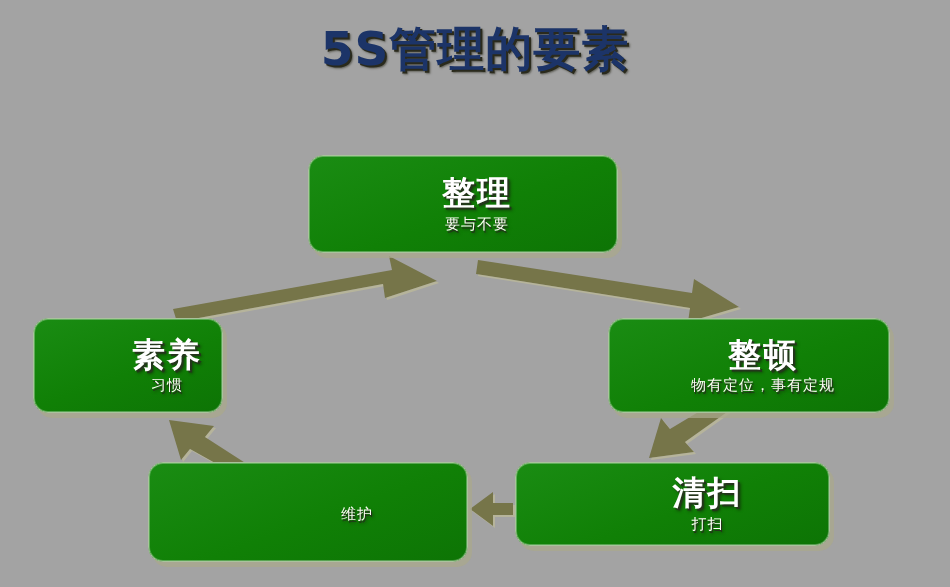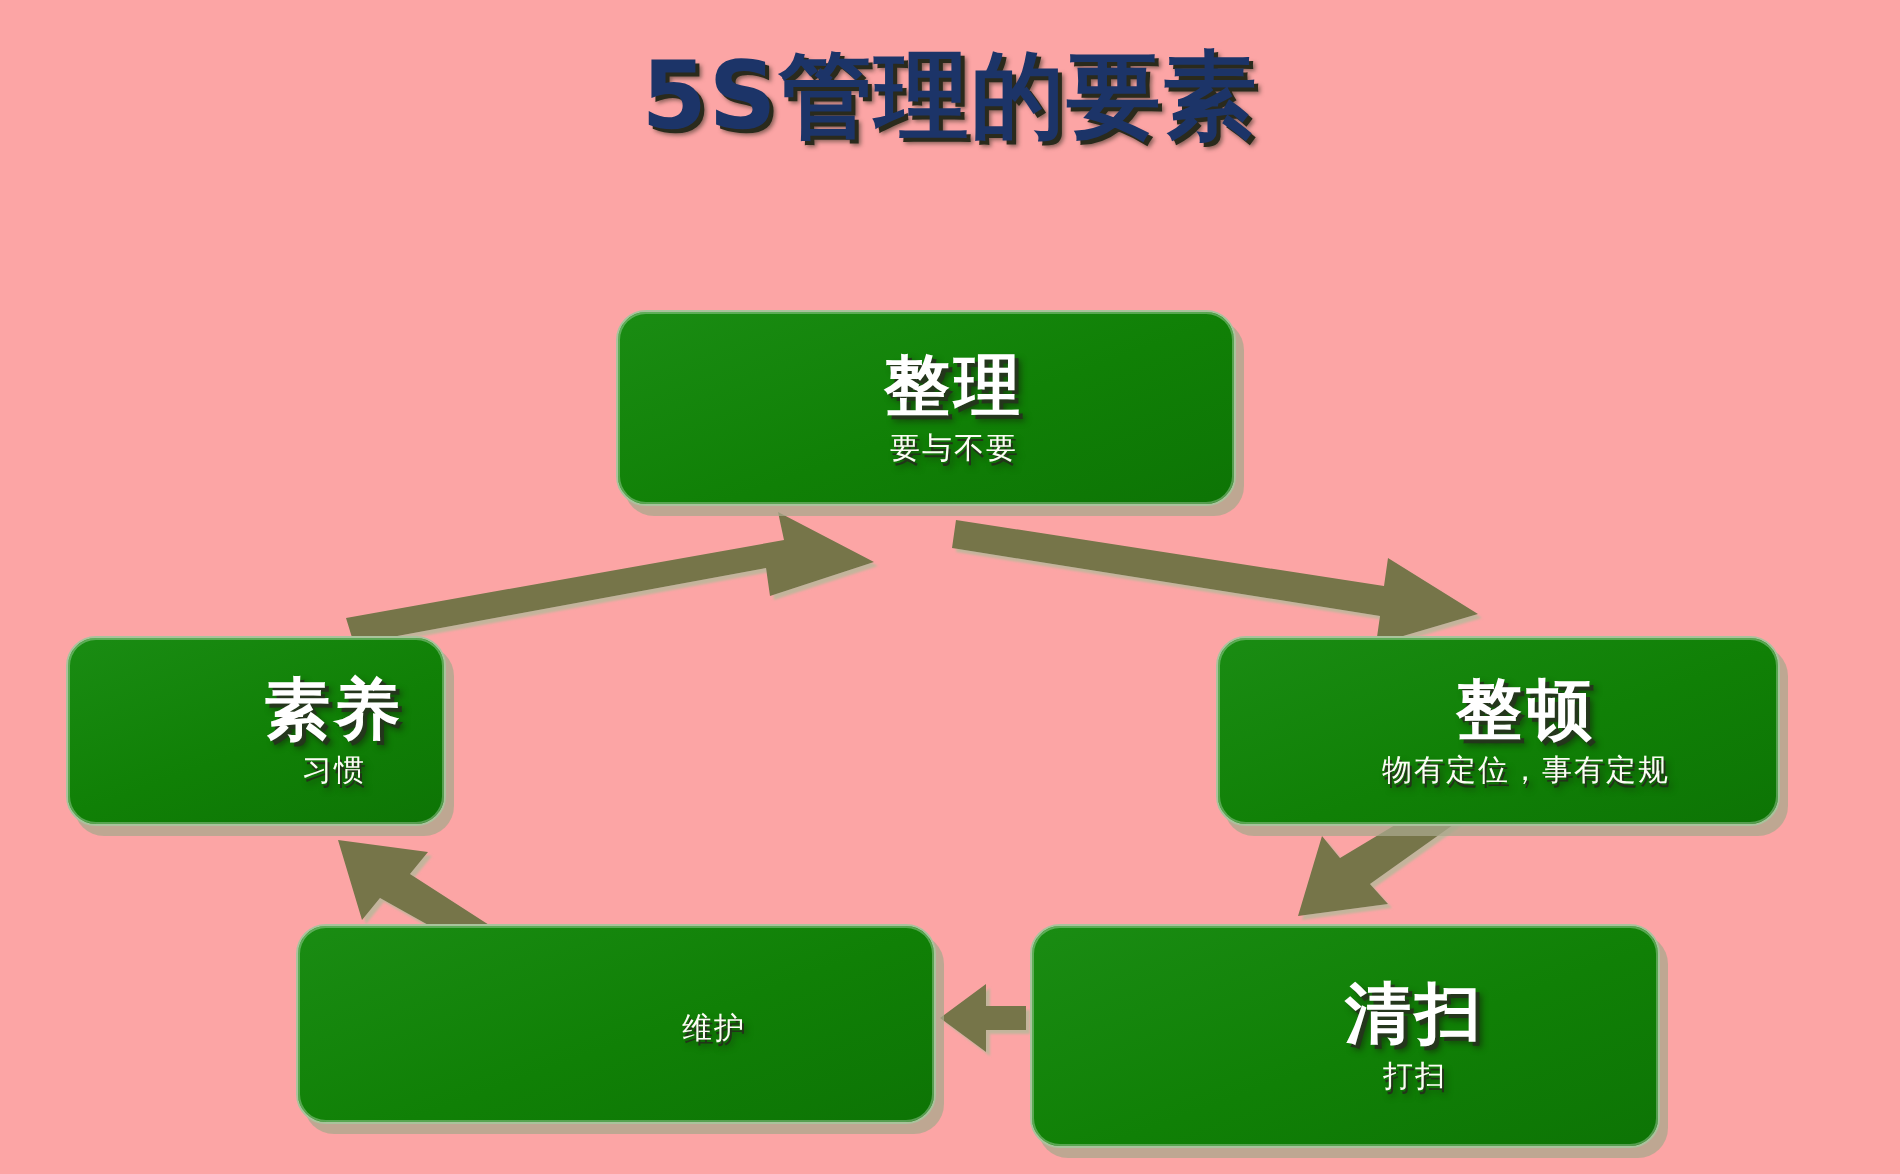--- a/index.html
+++ b/index.html
@@ -11,21 +11,21 @@
     width: 950px;
     height: 587px;
     position: relative;
     overflow: hidden;
     font-family: "DejaVu Sans", "Liberation Sans", sans-serif;
   }
 
   #slide {
     position: absolute;
     inset: 0;
-    background: #fca5a5;
+    background: #a3a3a3;
   }
 
   
   .slide-title {
     position: absolute;
     left: 0;
     top: 22px;
     width: 950px;
     text-align: center;
     font-size: 47px;
@@ -90,21 +90,21 @@
       1px 2px 0 #23341a,
       2px 3px 3px rgba(20,30,12,0.55);
     white-space: nowrap;
   }
 
   
   #node-zhengli   { left: 308px; top: 155px; width: 310px; height: 98px; }
   #node-suyang    { left: 33px;  top: 318px; width: 190px; height: 95px; }
   #node-zhengdun  { left: 608px; top: 318px; width: 282px; height: 95px; }
   #node-qingjie   { left: 148px; top: 462px; width: 320px; height: 100px; }
-  #node-qingsao   { left: 515px; top: 462px; width: 315px; height: 112px; }
+  #node-qingsao   { left: 515px; top: 462px; width: 315px; height: 84px; }
 
   
   #node-suyang .node-inner  { transform: translateX(39px); }
   #node-qingjie .node-inner { transform: translateX(49px); }
   #node-qingsao .node-inner { transform: translateX(35px); }
   #node-zhengli .node-inner { transform: translateX(14px); justify-content: space-between; }
   #node-zhengdun .node-inner{ transform: translateX(14px); }
 
   .node-inner {
     display: flex;

